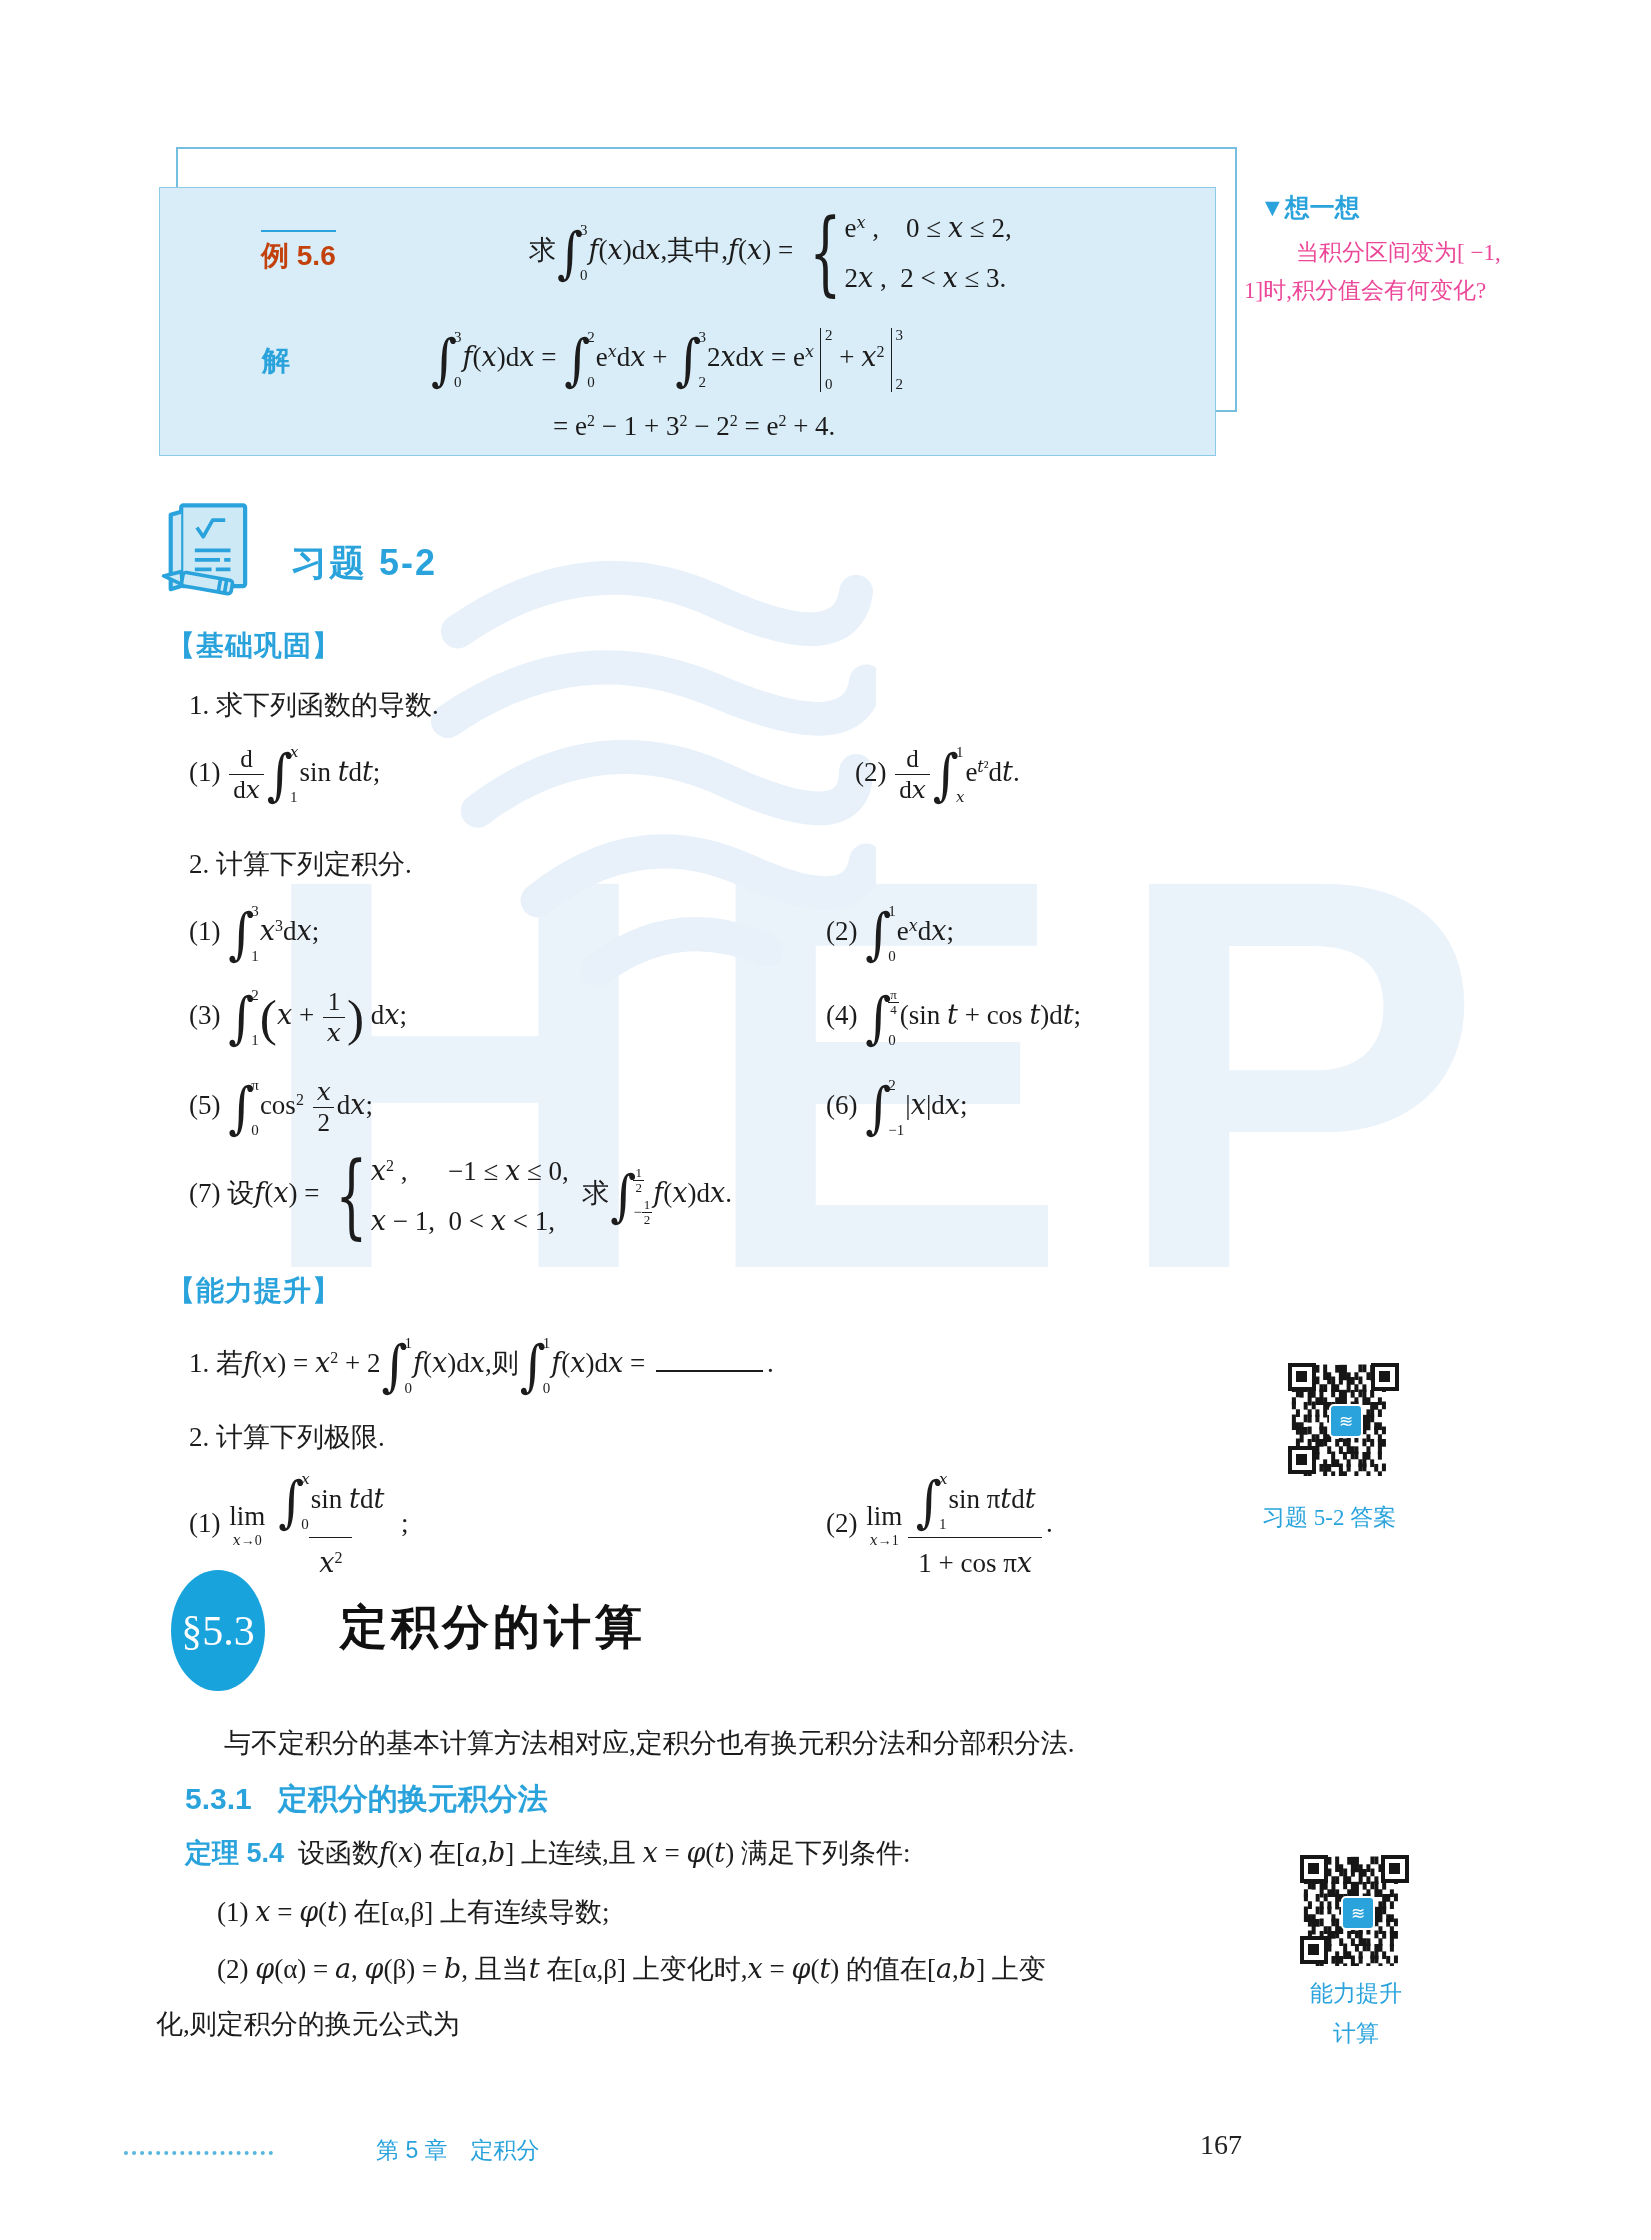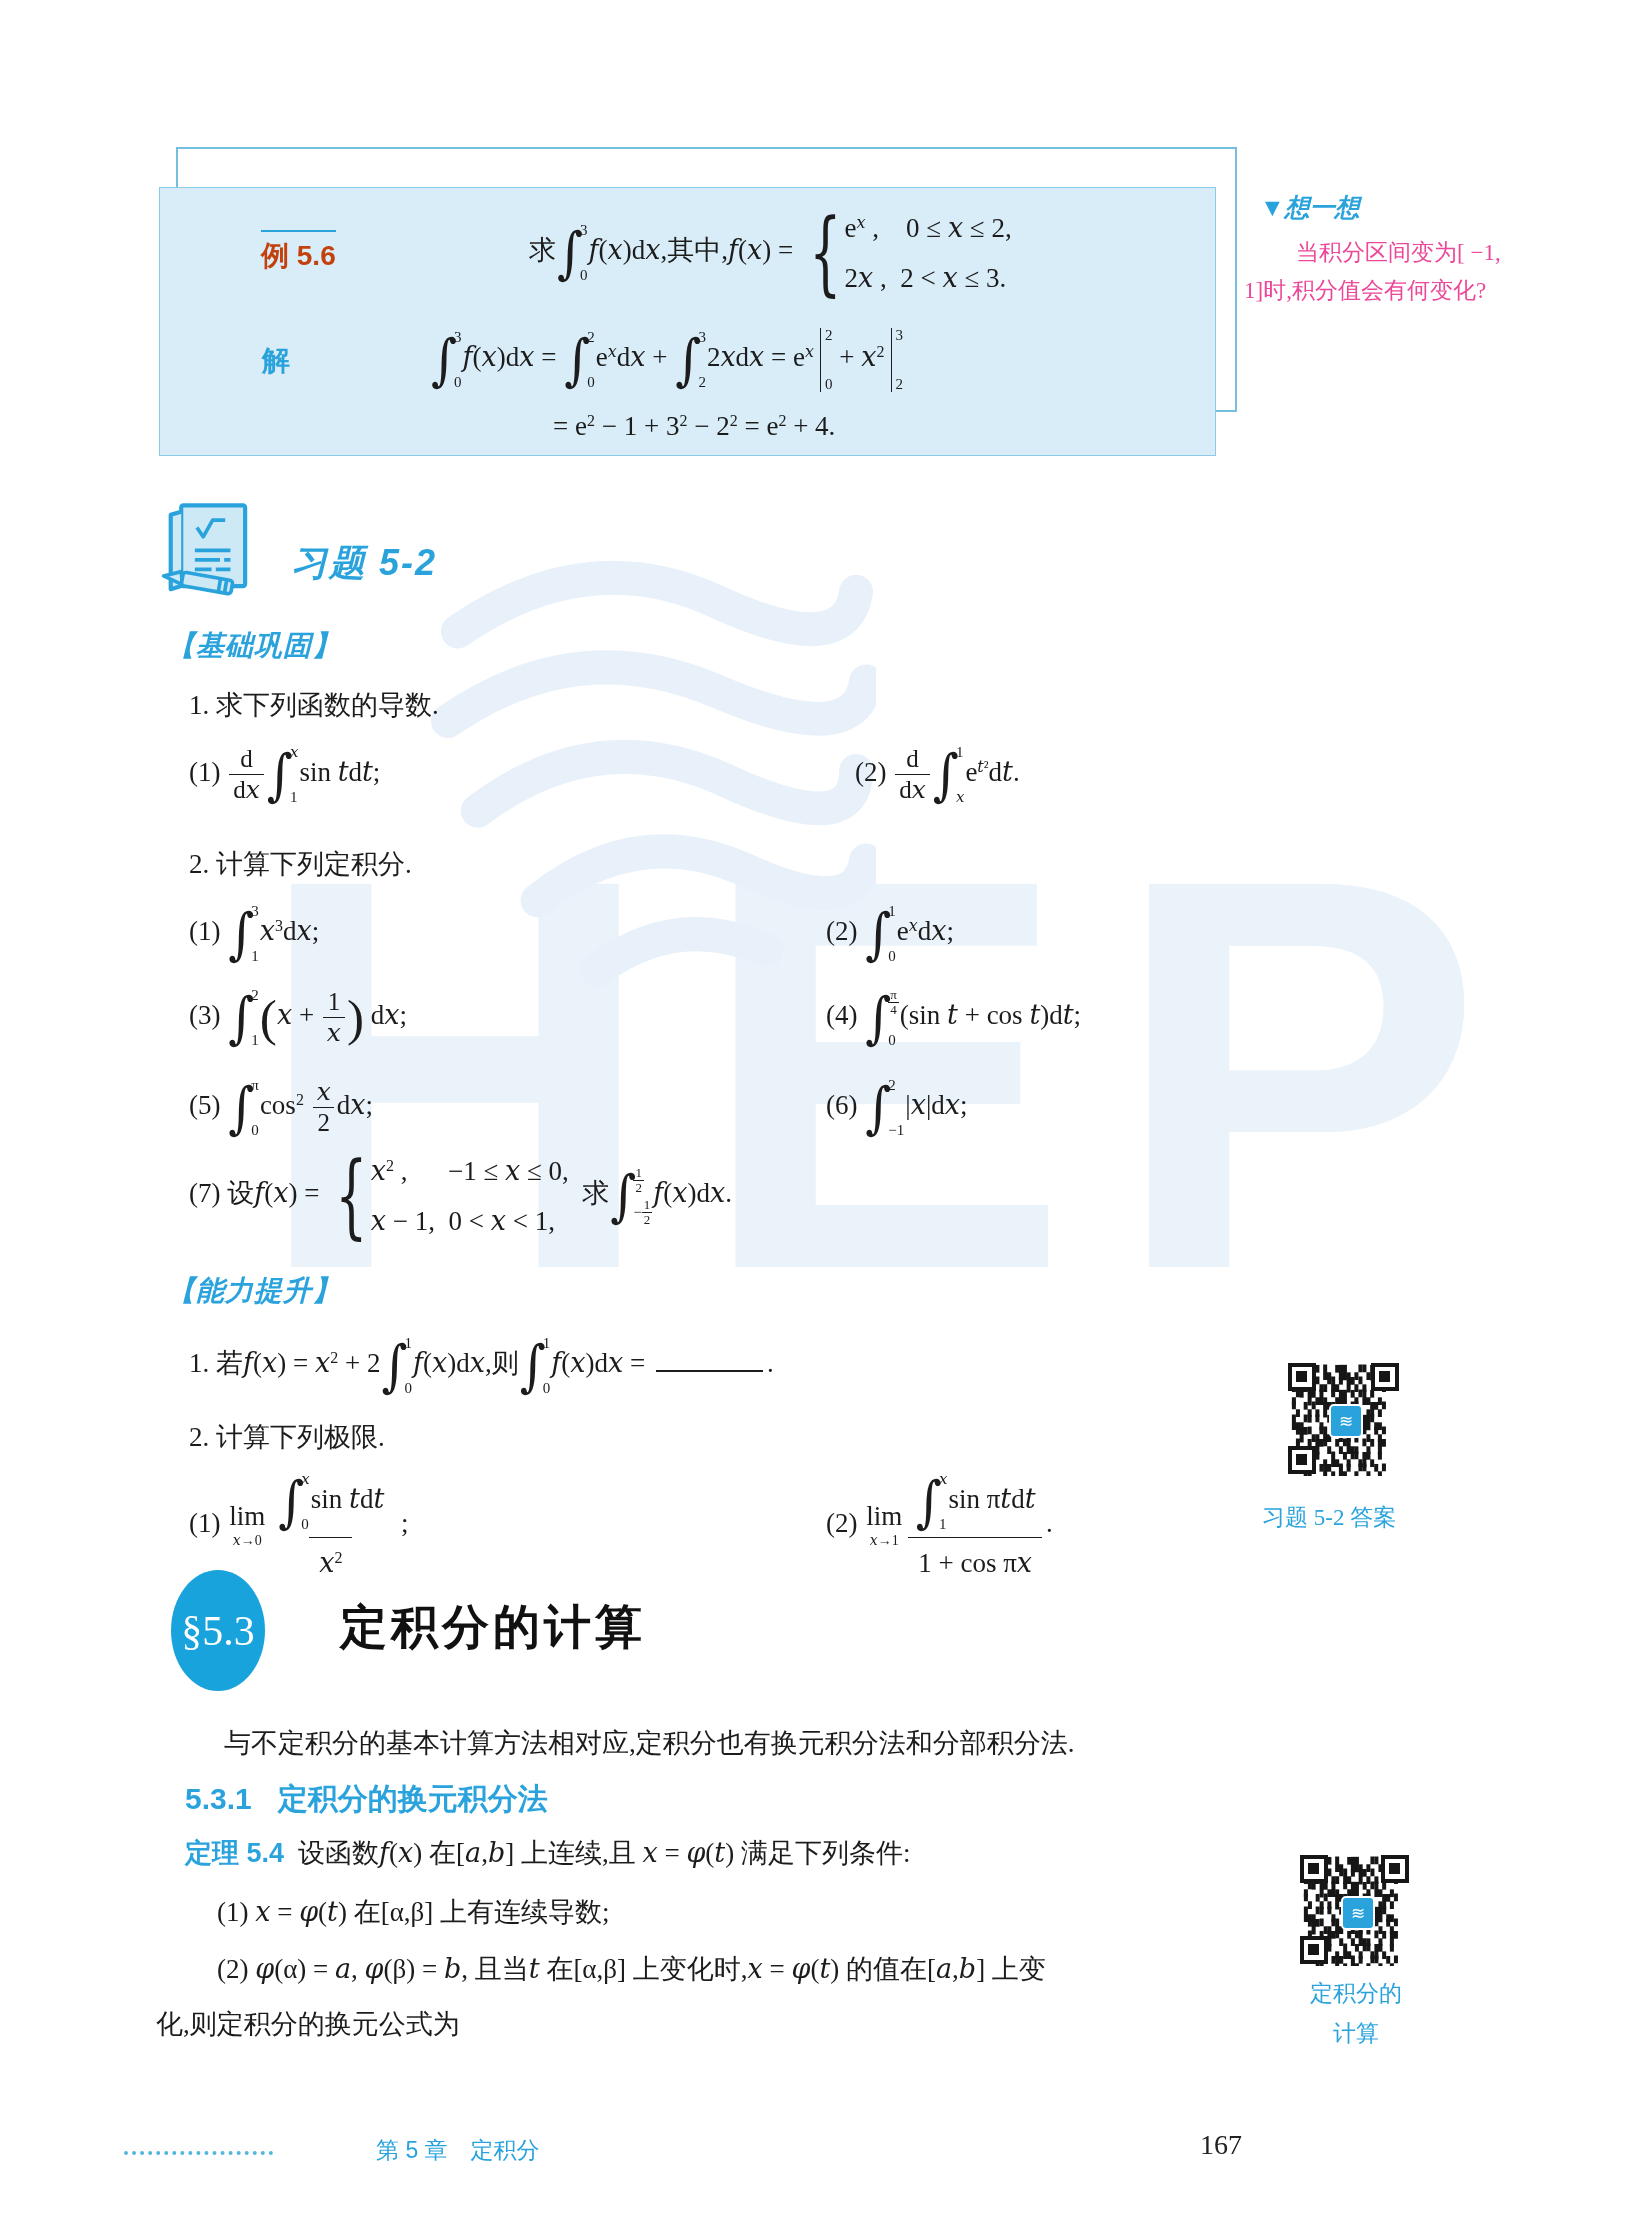--- a/index.html
+++ b/index.html
@@ -40,21 +40,21 @@
   .back-card{position:absolute;left:176px;top:147px;width:1057px;height:261px;background:#fff;
              border:2px solid #74bfe0;z-index:1;}
   .front-card{position:absolute;left:159px;top:187px;width:1055px;height:267px;background:#d9edf8;
               border:1.5px solid #8ccbe7;z-index:2;}
   .ex-label{position:absolute;left:261px;top:230px;z-index:3;color:#c2410c;font-size:28px;
             font-family:"Liberation Sans",sans-serif;font-weight:700;border-top:2.5px solid #2aa3dc;
             padding-top:5px;}
   .solve-label{position:absolute;left:262px;top:342px;z-index:3;color:#2aa3dc;font-size:28px;
                font-family:"Liberation Sans",sans-serif;font-weight:700;}
   
-  .blue-h{position:absolute;color:#2aa3dc;font-family:"Liberation Sans",sans-serif;font-weight:700;z-index:3;font-style:italic;}
+  .blue-h{position:absolute;color:#2aa3dc;font-family:"Liberation Sans",sans-serif;font-weight:700;z-index:3;}
   .think-title{left:1260px;top:191px;font-size:25px;}
   .think-line{position:absolute;font-size:23px;z-index:3;color:#ec4899;}
   .hw-title{left:291px;top:539px;font-size:36px;letter-spacing:2px;}
   .seg-label{font-size:28px;letter-spacing:1px;}
   .badge{position:absolute;left:171px;top:1570px;width:94px;height:121px;background:#18a3dd;
          border-radius:50%;display:flex;align-items:center;justify-content:center;color:#fff;
          font-size:42px;z-index:3;font-family:"Liberation Serif",serif;}
   .sec-title{position:absolute;left:340px;top:1596px;font-size:47px;font-weight:700;letter-spacing:4px;
              font-family:"Liberation Sans",sans-serif;color:#111;z-index:3;}
   .sub-h{position:absolute;left:185px;top:1779px;font-size:30px;color:#2aa3dc;z-index:3;
@@ -351,21 +351,21 @@
 ▙▞▘▚▝▛▖▞▘█▚▖
 ▝▛▚▞▙▘▞▖▛▚▝▞
 ▞▖▘▛▚▝▞▙▖▚▘▛
 ▚▞▛▘▖▙▝▞▚▛▖▘
 ▘▚▞▝▛▖▙▘▞▚▝▞</pre>
     <div class="qf tl"></div>
     <div class="qf tr"></div>
     <div class="qf bl"></div>
     <div class="qrlogo">≋</div>
   </div>
-  <div class="qr-cap" style="left:1310px;top:1978px;">定积分的</div>
+  <div class="qr-cap" style="left:1310px;top:1978px;">能力提升</div>
   <div class="qr-cap" style="left:1333px;top:2018px;">计算</div>
 
   <div class="foot-dots"></div>
   <div class="foot-ch">第 5 章　定积分</div>
   <div class="foot-pg">167</div>
 
 </div>
 
 
 </body></html>

